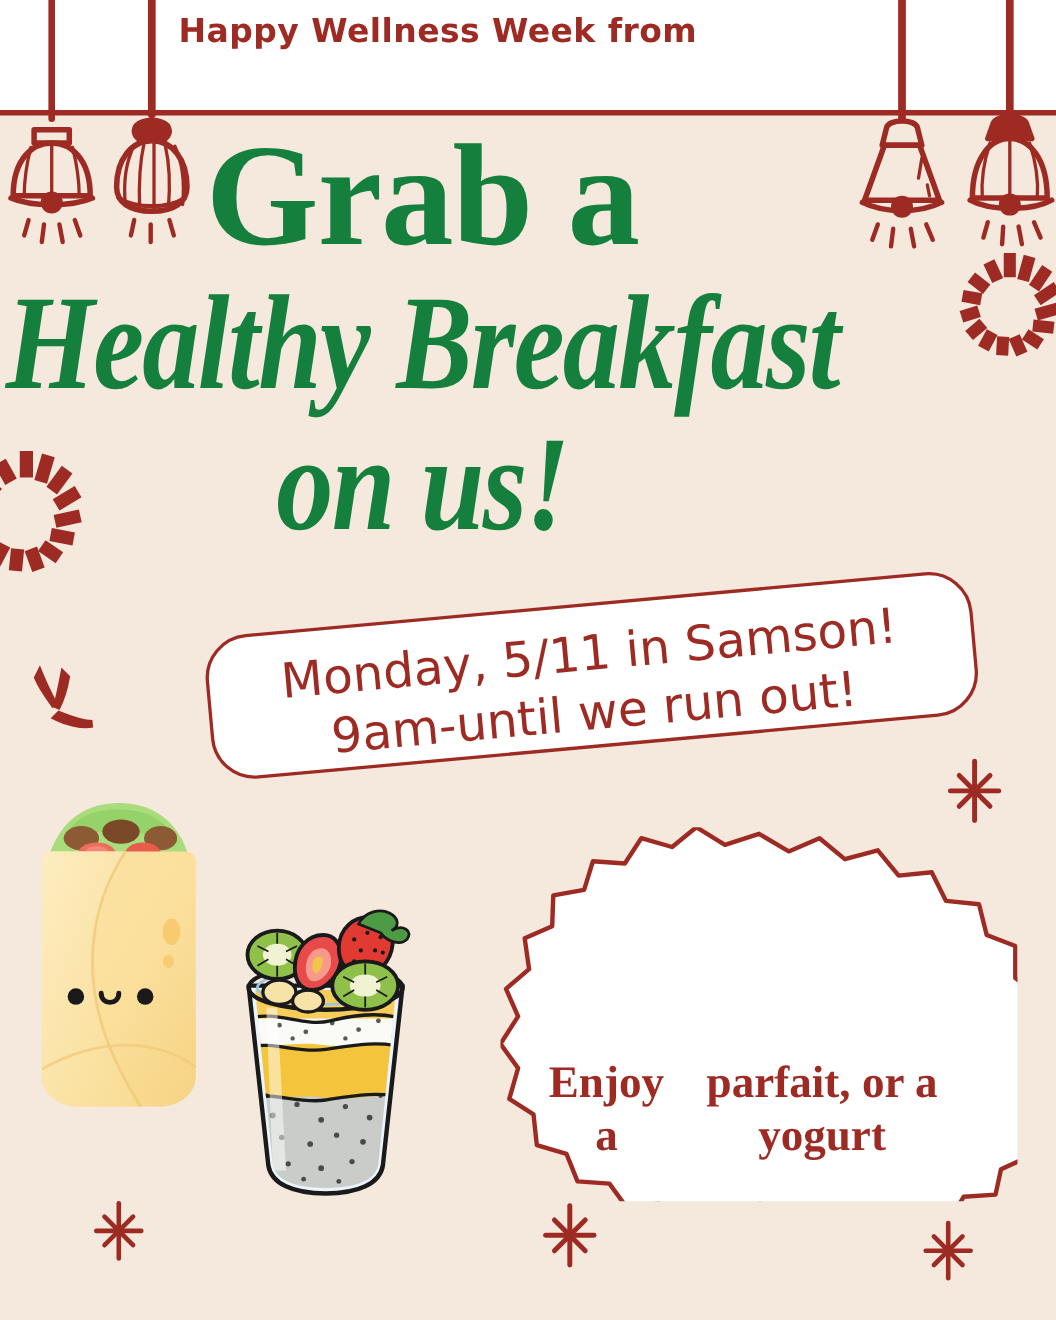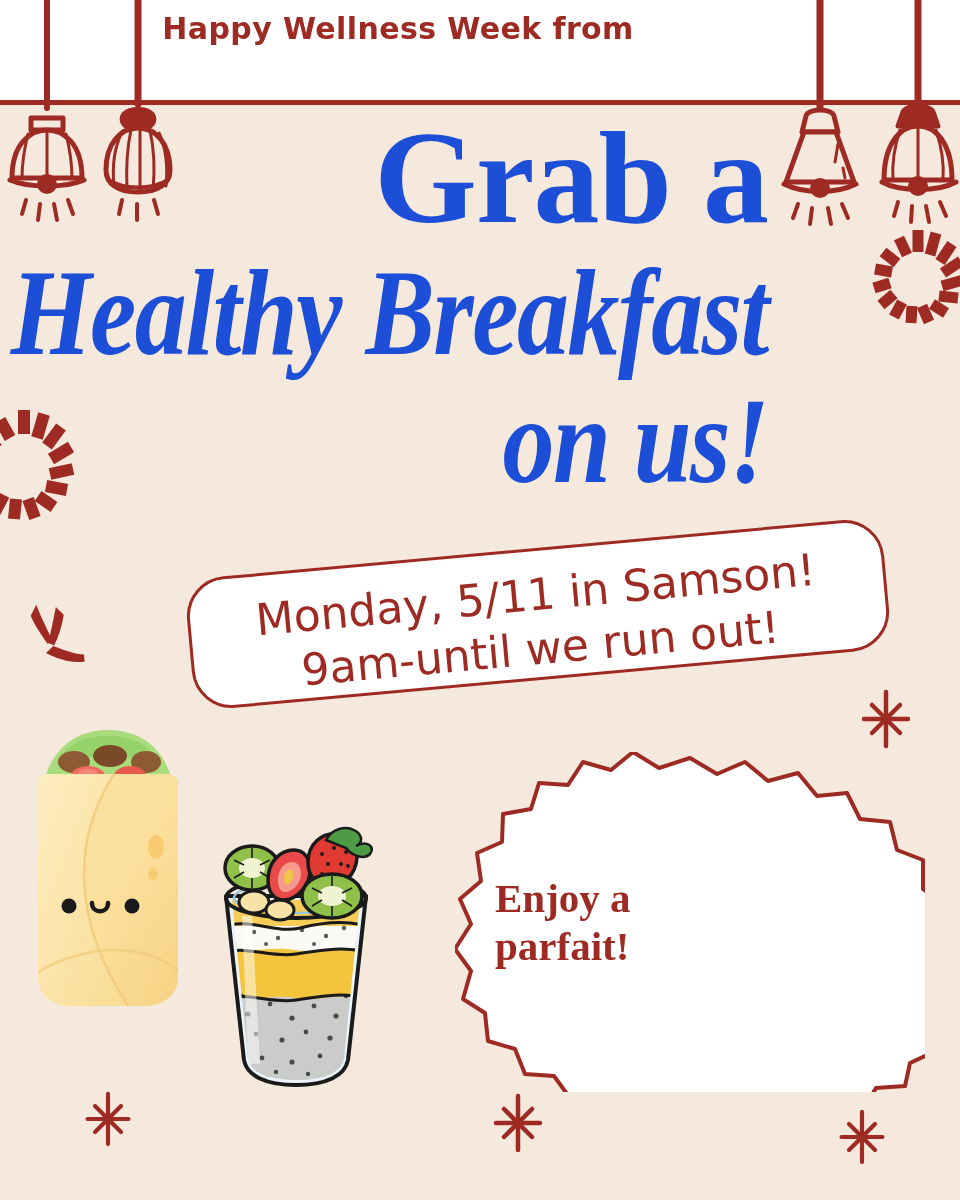--- a/index.html
+++ b/index.html
@@ -50,22 +50,22 @@
   .lamp {
     position: absolute;
     pointer-events: none;
   }
 
   
   .title-wrap {
     position: absolute;
     left: 0; top: 112px;
     width: 768px;
-    text-align: right;
-    color: #1d4ed8;
+    text-align: center;
+    color: #15803d;
   }
   .title-line1 {
     font-family: "Liberation Serif", "DejaVu Serif", serif;
     font-size: 132px;
     font-weight: 700;
     line-height: 1.0;
     letter-spacing: -1px;
   }
   .title-line2 {
     font-family: "Liberation Serif", "DejaVu Serif", serif;
@@ -127,22 +127,22 @@
     left: 455px; top: 752px;
     width: 470px;
     height: 340px;
   }
   .starburst-text {
     position: absolute;
     left: 495px; top: 790px;
     width: 392px;
     height: 266px;
     display: flex;
-    flex-direction: column;
-    align-items: flex-start;
+    flex-direction: row;
+    align-items: flex-end;
     justify-content: center;
     text-align: center;
     color: #9E2B23;
     font-family: "Liberation Serif", "DejaVu Serif", serif;
     font-weight: 700;
     font-size: 41px;
     line-height: 1.17;
     pointer-events: none;
   }
 
@@ -327,21 +327,21 @@
   <div class="banner-text">
     <div>Monday, 5/11 in Samson!</div>
     <div>9am-until we run out!</div>
   </div>
 
   <svg class="starburst" viewBox="0 0 470 340">
     <polygon fill="#ffffff" stroke="#9E2B23" stroke-width="4" stroke-linejoin="round" points="235,6 262,22 290,10 313,29 343,21 362,44 392,41 405,67 435,70 442,98 468,108 468,137 489,153 483,181 500,201 487,227 498,251 478,271 481,299 455,311 450,334 421,336 408,358 380,352 360,370 335,358 310,370 288,354 259,360 236,342 212,358 187,348 164,362 144,342 115,346 99,324 70,322 60,297 33,289 30,261 8,247 16,219 0,197 16,172 5,147 26,129 22,101 47,90 48,62 76,57 84,31 113,33 128,10 156,18 178,0 204,16"></polygon>
   </svg>
   <div class="starburst-text">
     <div>Enjoy a</div>
-    <div>parfait!</div>
+    <div>parfait, or a yogurt</div>
   </div>
 
   <svg class="burrito" width="172" height="290" viewBox="0 0 172 290">
     <defs>
       <linearGradient id="tortilla" x1="0" y1="0" x2="1" y2="1">
         <stop offset="0%" stop-color="#FBE3A8"></stop>
         <stop offset="55%" stop-color="#FBDF9B"></stop>
         <stop offset="100%" stop-color="#F6D384"></stop>
       </linearGradient>
       <linearGradient id="tortilla2" x1="0" y1="0" x2="1" y2="1">

